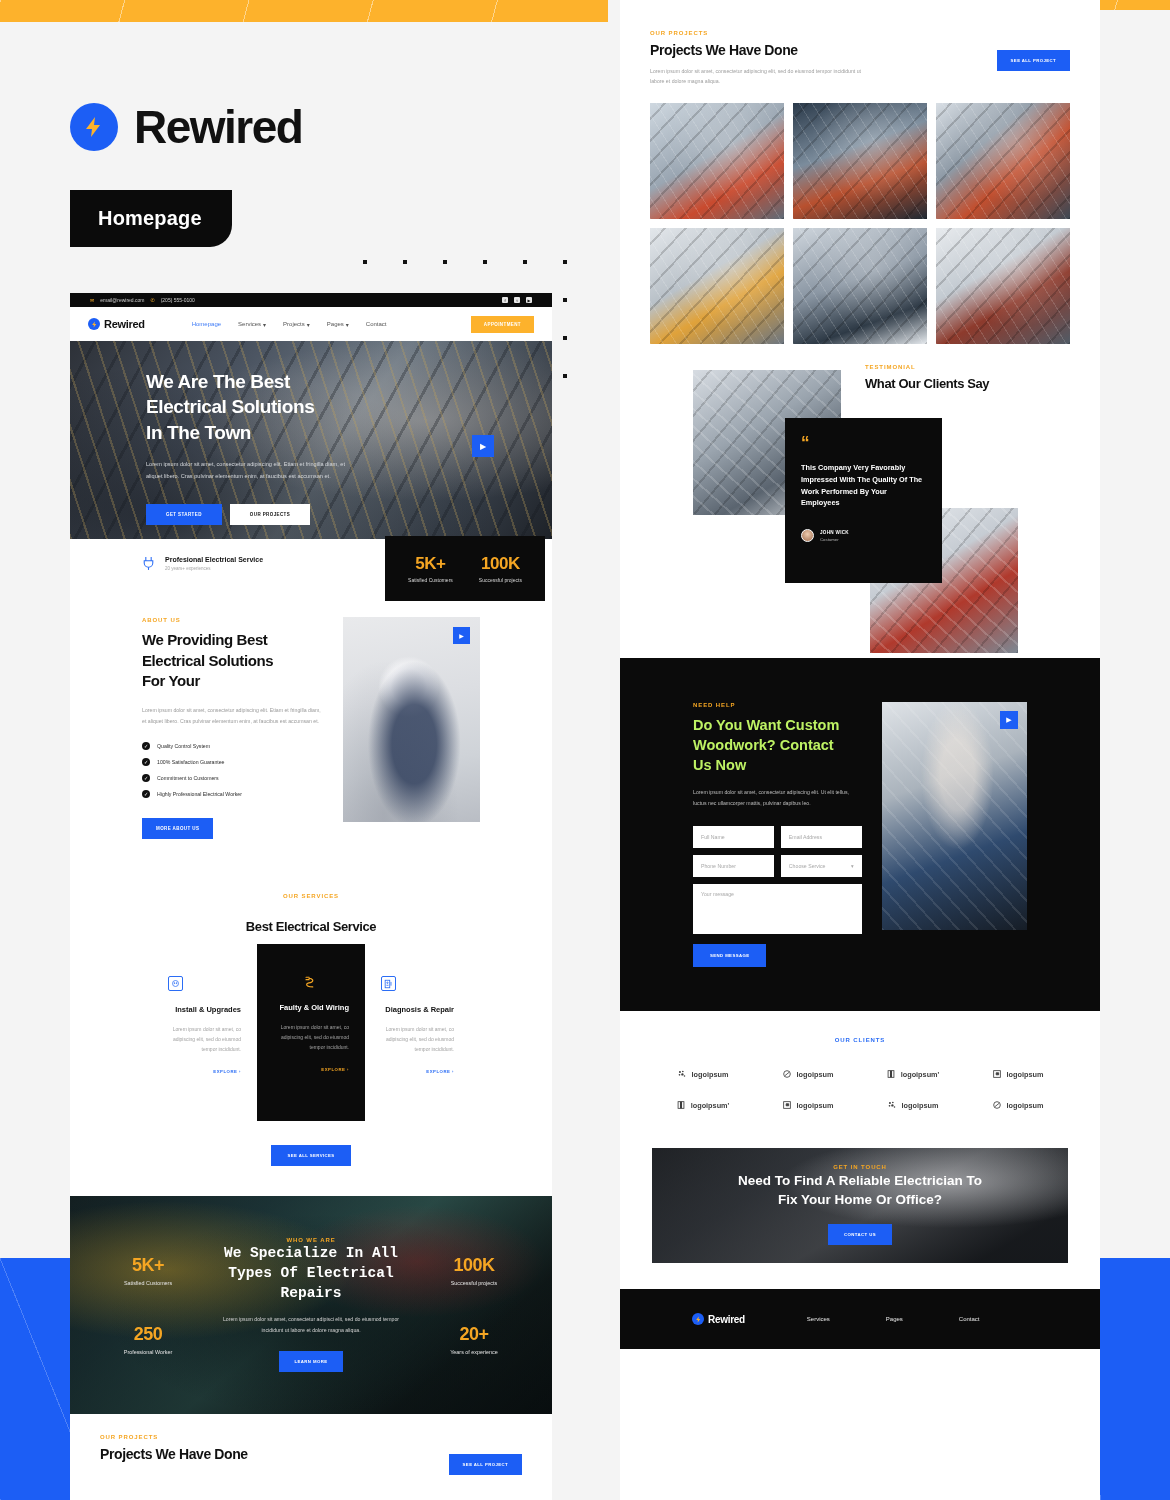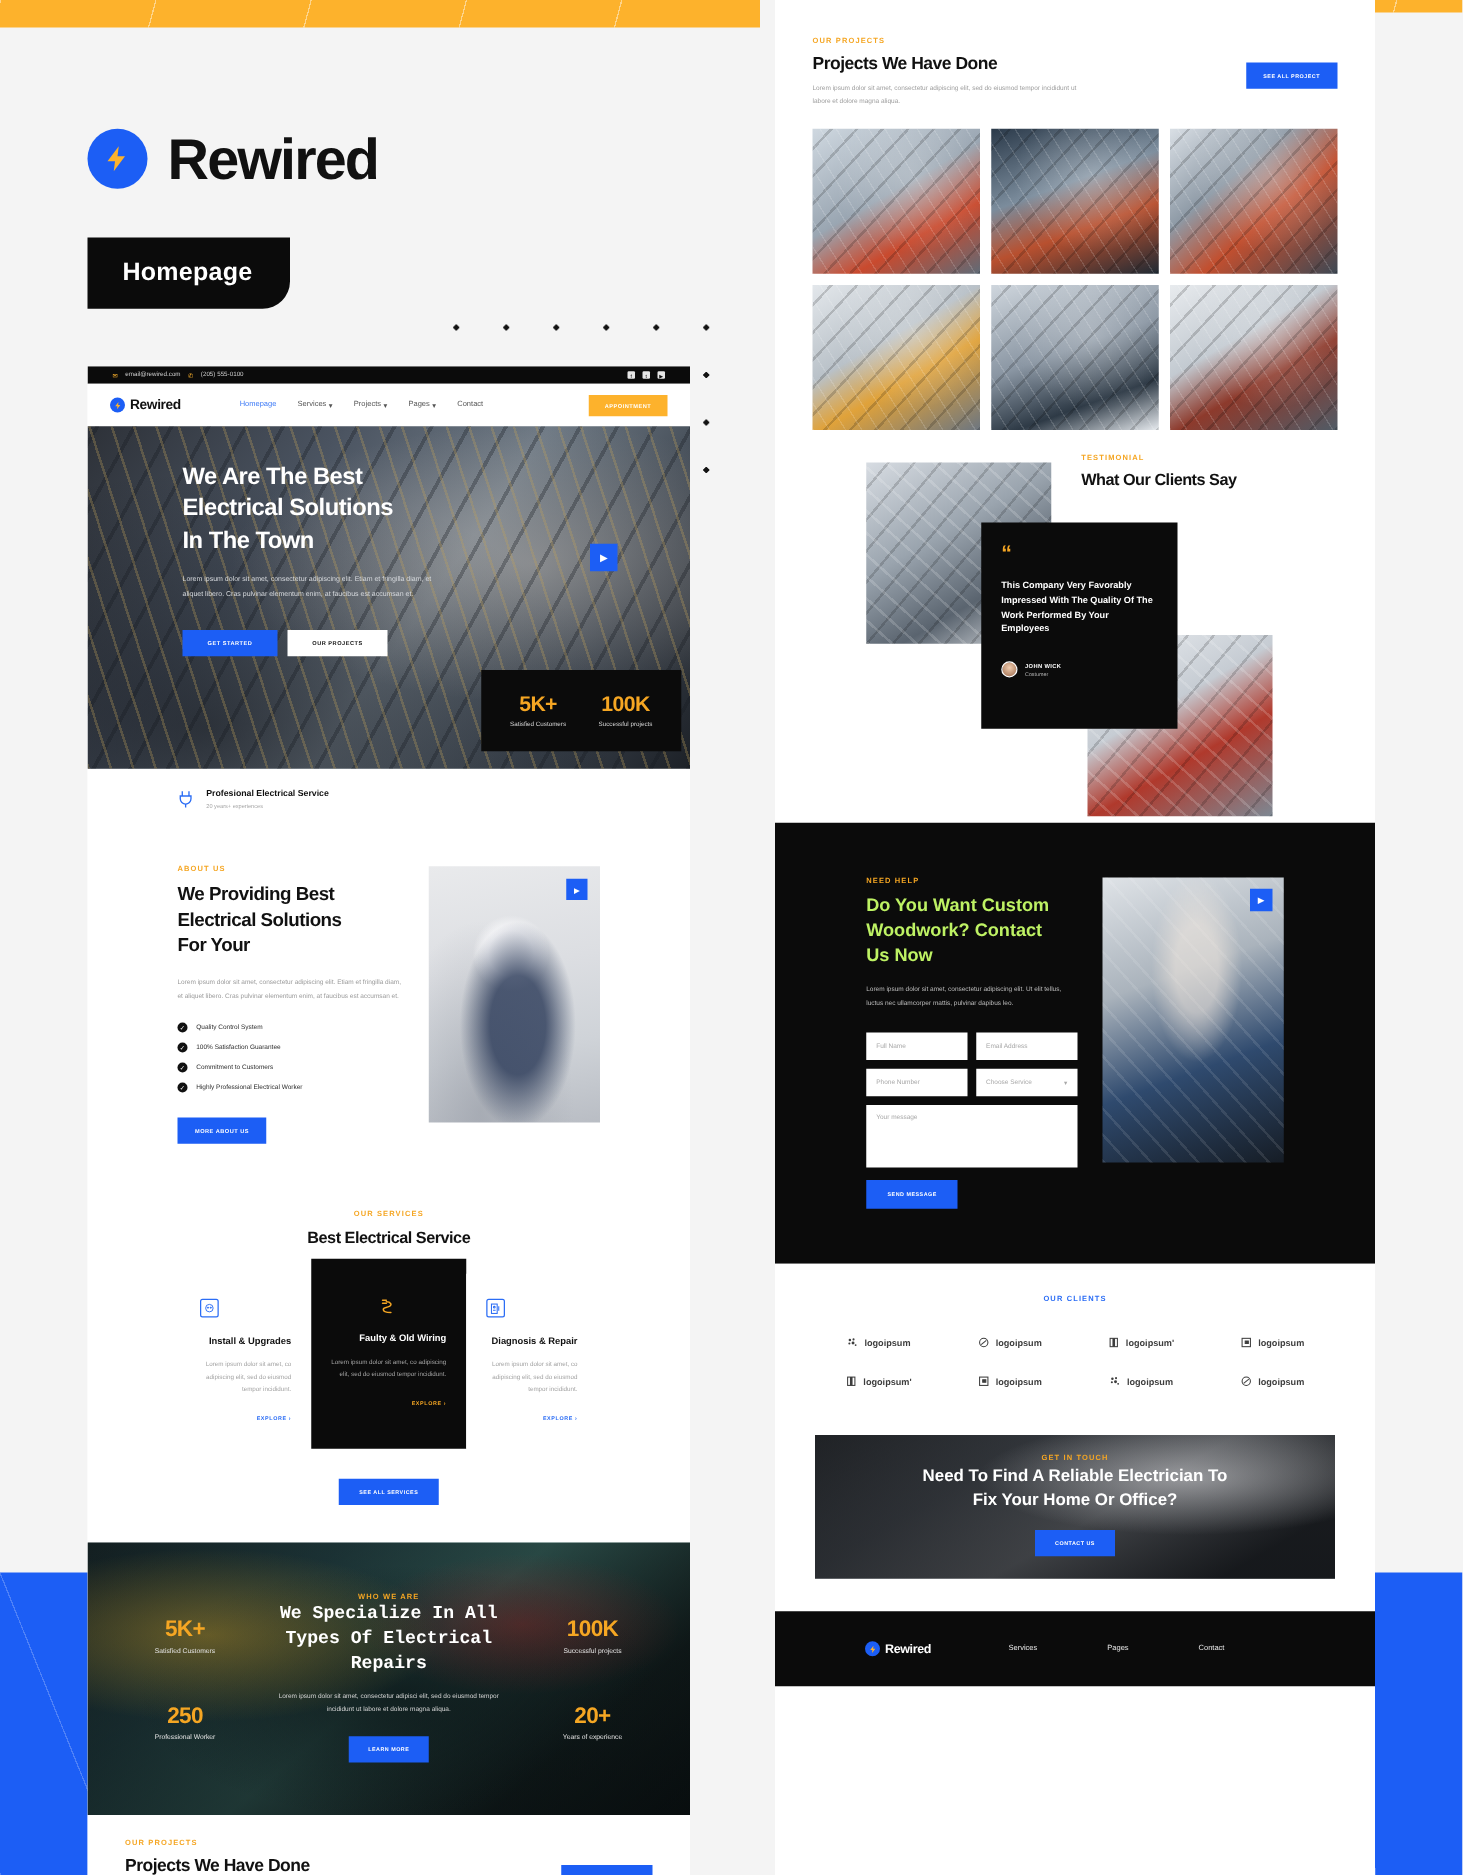--- a/index.html
+++ b/index.html
@@ -77,21 +77,21 @@
   .navbar{ height:34px; background:#fff; display:flex; align-items:center; padding:0 18px; }
   .nav-logo{ display:flex; align-items:center; gap:4px; font-size:11px; font-weight:bold; color:#111; letter-spacing:-.3px;}
   .nav-logo .m{ width:12px;height:12px;border-radius:50%;background:#1c5ef5;display:flex;align-items:center;justify-content:center;}
   .nav-logo .m svg{width:7px;height:7px;}
   .nav-links{ display:flex; gap:17px; margin-left:47px; }
   .nav-links a{ font-size:6px; color:#555; text-decoration:none; display:flex; align-items:center; gap:2px;}
   .nav-links a.active{ color:#3f7bf6; }
   .nav-cta{ margin-left:auto; font-size:4.5px; padding:6px 13px; }
 
   
-  .hero{ position:relative; height:274px; overflow:hidden;
+  .hero{ position:relative; height:198px; overflow:hidden;
     background:linear-gradient(125deg,#2d3138 0%,#4a5360 30%,#6f7a85 55%,#39414b 80%,#1d2127 100%); }
   .hero:after{ content:""; position:absolute; inset:0;
     background:
       repeating-linear-gradient(72deg, rgba(190,160,90,.30) 0 2px, transparent 2px 17px),
       repeating-linear-gradient(-61deg, rgba(20,24,30,.30) 0 3px, transparent 3px 26px),
       radial-gradient(ellipse at 74% 40%, rgba(215,205,195,.38), transparent 48%),
       radial-gradient(ellipse at 20% 88%, rgba(8,10,14,.55), transparent 60%);}
   .hero-in{ position:relative; z-index:2; padding:28px 0 0 76px; }
   .hero h1{ color:#fff; font-size:19px; line-height:1.33; font-weight:bold; letter-spacing:-.4px;}
   .hero p{ color:#d6d9dd; font-size:5.6px; line-height:2.1; margin-top:14px; max-width:208px;}
@@ -127,24 +127,24 @@
     background:linear-gradient(170deg,#e9eaec 0%,#dcdee2 40%,#cfd3d8 70%,#b9bdc4 100%); }
   .about-right:after{ content:""; position:absolute; inset:0;
     background:
       radial-gradient(ellipse at 52% 62%, rgba(45,60,90,.82) 0 22%, transparent 46%),
       radial-gradient(circle at 48% 34%, rgba(250,250,252,.95) 0 12%, transparent 20%),
       radial-gradient(ellipse at 30% 96%, rgba(150,155,165,.6), transparent 55%);}
   .about-right .play{ right:10px; top:10px; width:17px; height:17px; font-size:6px;}
 
   
   .services{ padding:16px 0 30px; background:#fff; text-align:center;}
-  .services h2{ font-size:13px; margin-top:7px; }
+  .services h2{ font-size:13px; margin-top:20px; }
   .cards{ display:flex; justify-content:center; margin-top:22px; }
   .card{ width:105px; padding:20px 16px 22px; text-align:right; background:#fff;}
-  .card.dark{ background:#0b0b0b; width:124px; padding-top:30px; padding-bottom:34px; margin-top:-12px;}
+  .card.dark{ background:#0b0b0b; width:108px; padding-top:30px; padding-bottom:49px; margin-top:-12px;}
   .card .ic{ width:15px;height:15px;border:1px solid #2b6df5;border-radius:2px;display:flex;align-items:center;justify-content:center;color:#2b6df5;}
   .card.dark .ic{ border:none; color:#f5a623; width:auto;height:auto;}
   .card h3{ font-size:7.5px; line-height:1.45; margin-top:14px; color:#111; font-weight:bold;}
   .card.dark h3{ color:#fff; }
   .card p{ font-size:5px; line-height:1.95; color:#a3a3a3; margin-top:9px;}
   .card .ex{ font-size:4.3px; font-weight:bold; color:#2b6df5; margin-top:14px; letter-spacing:.5px;}
   .card.dark .ex{ color:#f5a623; }
   .see-all{ margin-top:24px; font-size:4.3px; padding:8px 16px; }
 
   

